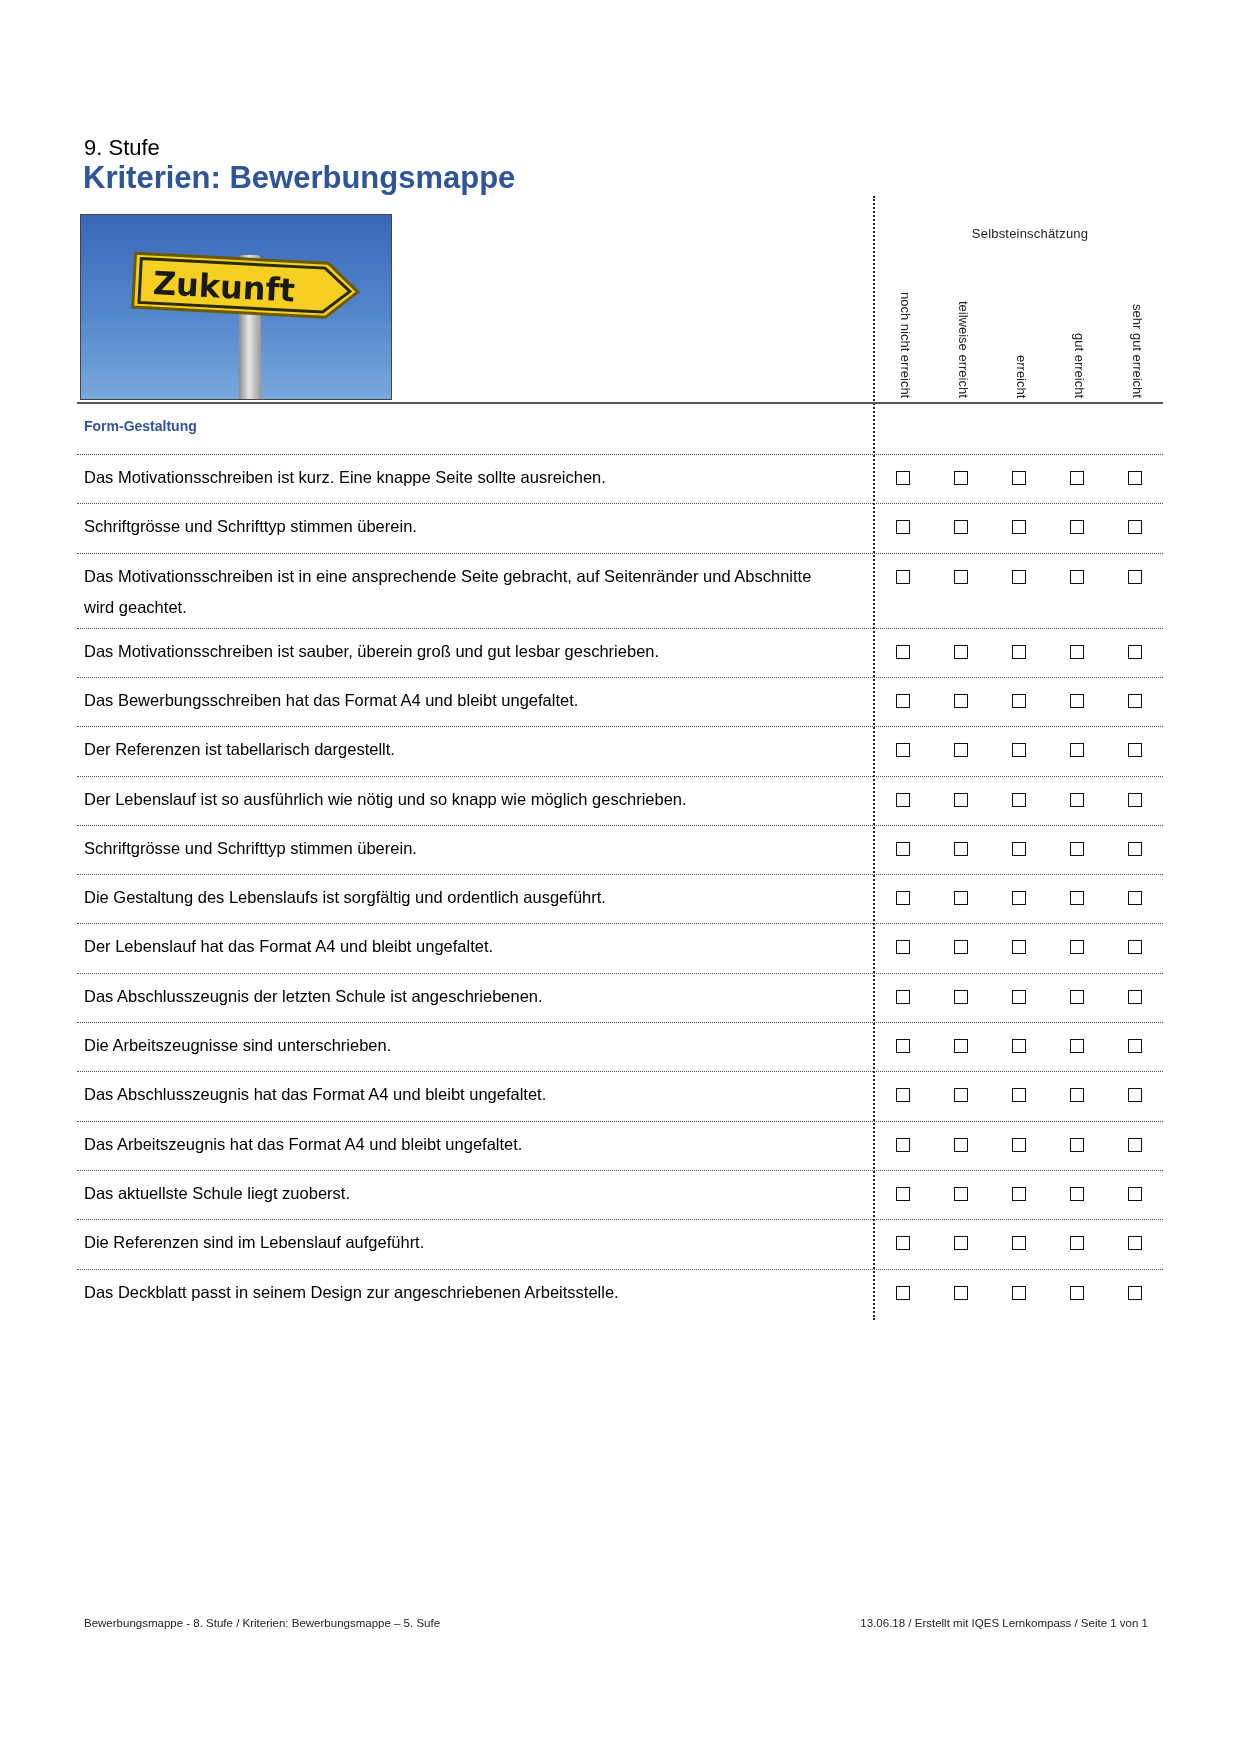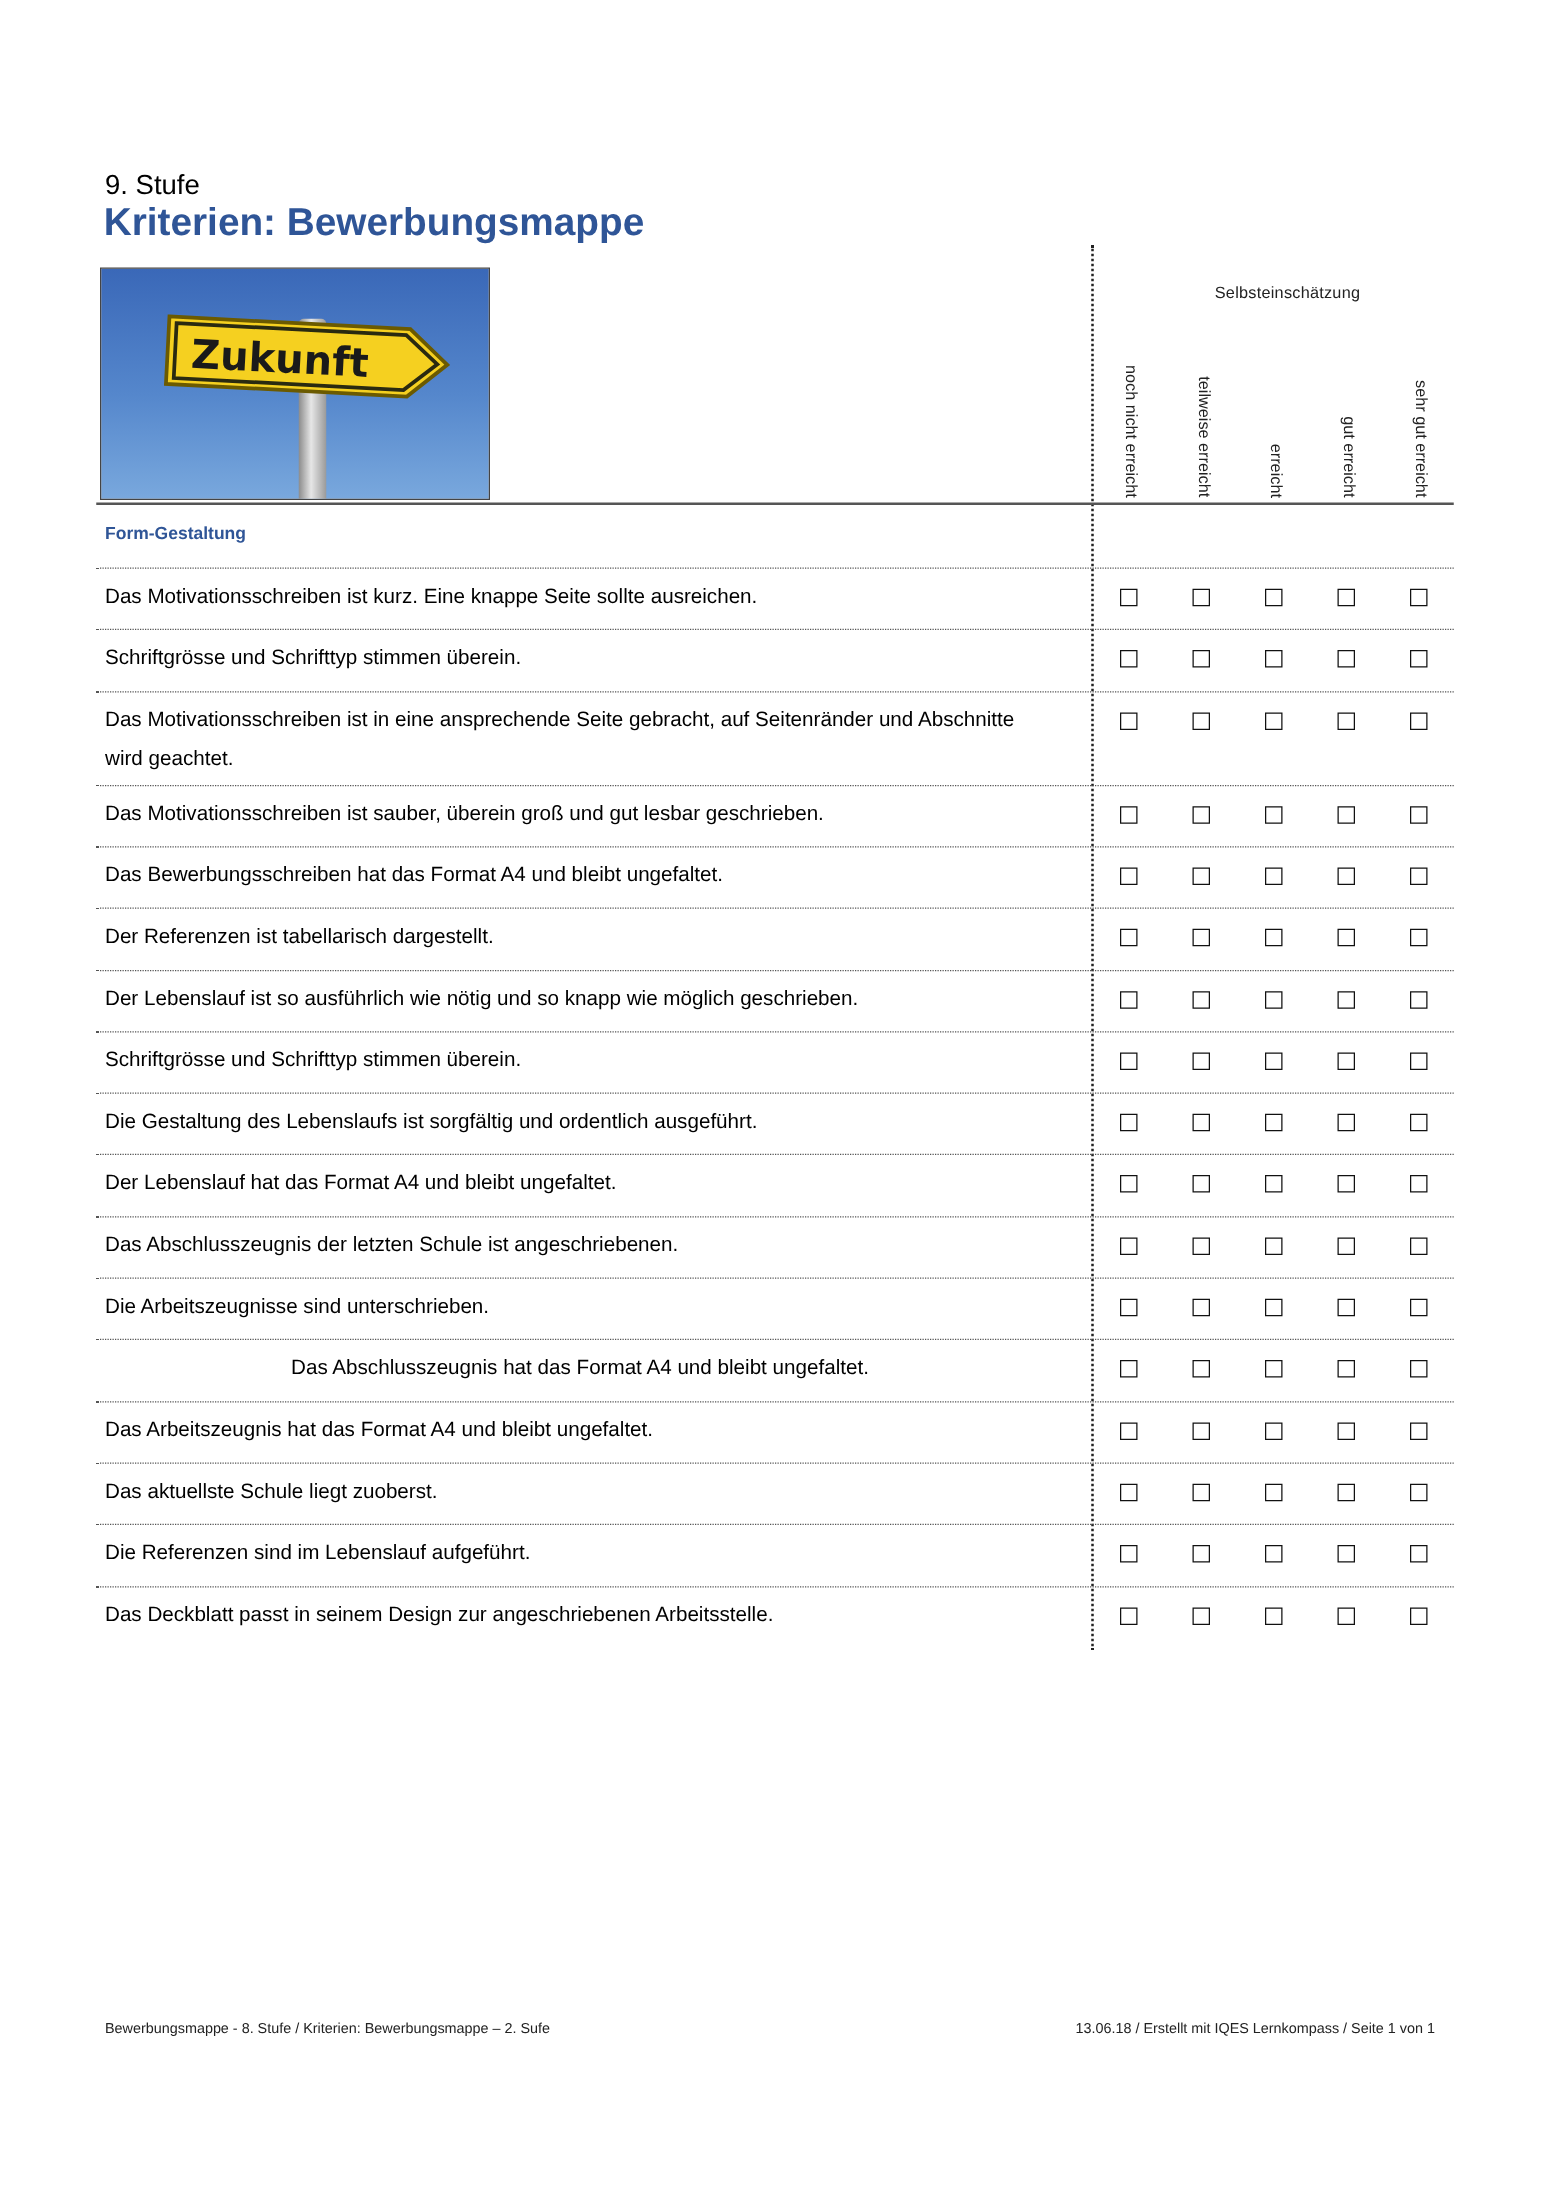--- a/index.html
+++ b/index.html
@@ -156,21 +156,21 @@
     <div class="abs" style="left: 0px; top: 1022px;">
       <div class="abs rowtext" style="top: 8px;">Die Arbeitszeugnisse sind unterschrieben.</div>
       <div class="abs cb" style="left: 896px; top: 17px;"></div>
       <div class="abs cb" style="left: 954px; top: 17px;"></div>
       <div class="abs cb" style="left: 1012px; top: 17px;"></div>
       <div class="abs cb" style="left: 1070px; top: 17px;"></div>
       <div class="abs cb" style="left: 1128px; top: 17px;"></div>
     </div>
     <div class="abs row" style="top: 1071.3px;"></div>
     <div class="abs" style="left: 0px; top: 1071.3px;">
-      <div class="abs rowtext" style="top: 8px; text-align: center;">Das Abschlusszeugnis hat das Format A4 und bleibt ungefaltet.</div>
+      <div class="abs rowtext" style="top: 8px;">Das Abschlusszeugnis hat das Format A4 und bleibt ungefaltet.</div>
       <div class="abs cb" style="left: 896px; top: 17px;"></div>
       <div class="abs cb" style="left: 954px; top: 17px;"></div>
       <div class="abs cb" style="left: 1012px; top: 17px;"></div>
       <div class="abs cb" style="left: 1070px; top: 17px;"></div>
       <div class="abs cb" style="left: 1128px; top: 17px;"></div>
     </div>
     <div class="abs row" style="top: 1120.6px;"></div>
     <div class="abs" style="left: 0px; top: 1120.6px;">
       <div class="abs rowtext" style="top: 8px;">Das Arbeitszeugnis hat das Format A4 und bleibt ungefaltet.</div>
       <div class="abs cb" style="left: 896px; top: 17px;"></div>
@@ -201,14 +201,14 @@
     <div class="abs" style="left: 0px; top: 1268.5px;">
       <div class="abs rowtext" style="top: 8px;">Das Deckblatt passt in seinem Design zur angeschriebenen Arbeitsstelle.</div>
       <div class="abs cb" style="left: 896px; top: 17px;"></div>
       <div class="abs cb" style="left: 954px; top: 17px;"></div>
       <div class="abs cb" style="left: 1012px; top: 17px;"></div>
       <div class="abs cb" style="left: 1070px; top: 17px;"></div>
       <div class="abs cb" style="left: 1128px; top: 17px;"></div>
     </div>
   </div>
 
-<div class="abs footer" style="left:84px;">Bewerbungsmappe - 8. Stufe / Kriterien: Bewerbungsmappe – 2. Sufe</div>
+<div class="abs footer" style="left:84px;">Bewerbungsmappe - 8. Stufe / Kriterien: Bewerbungsmappe – 5. Sufe</div>
 <div class="abs footer" style="right:92px;margin-left:16px;">13.06.18 / Erstellt mit IQES Lernkompass / Seite 1 von 1</div>
 
 </body></html>

